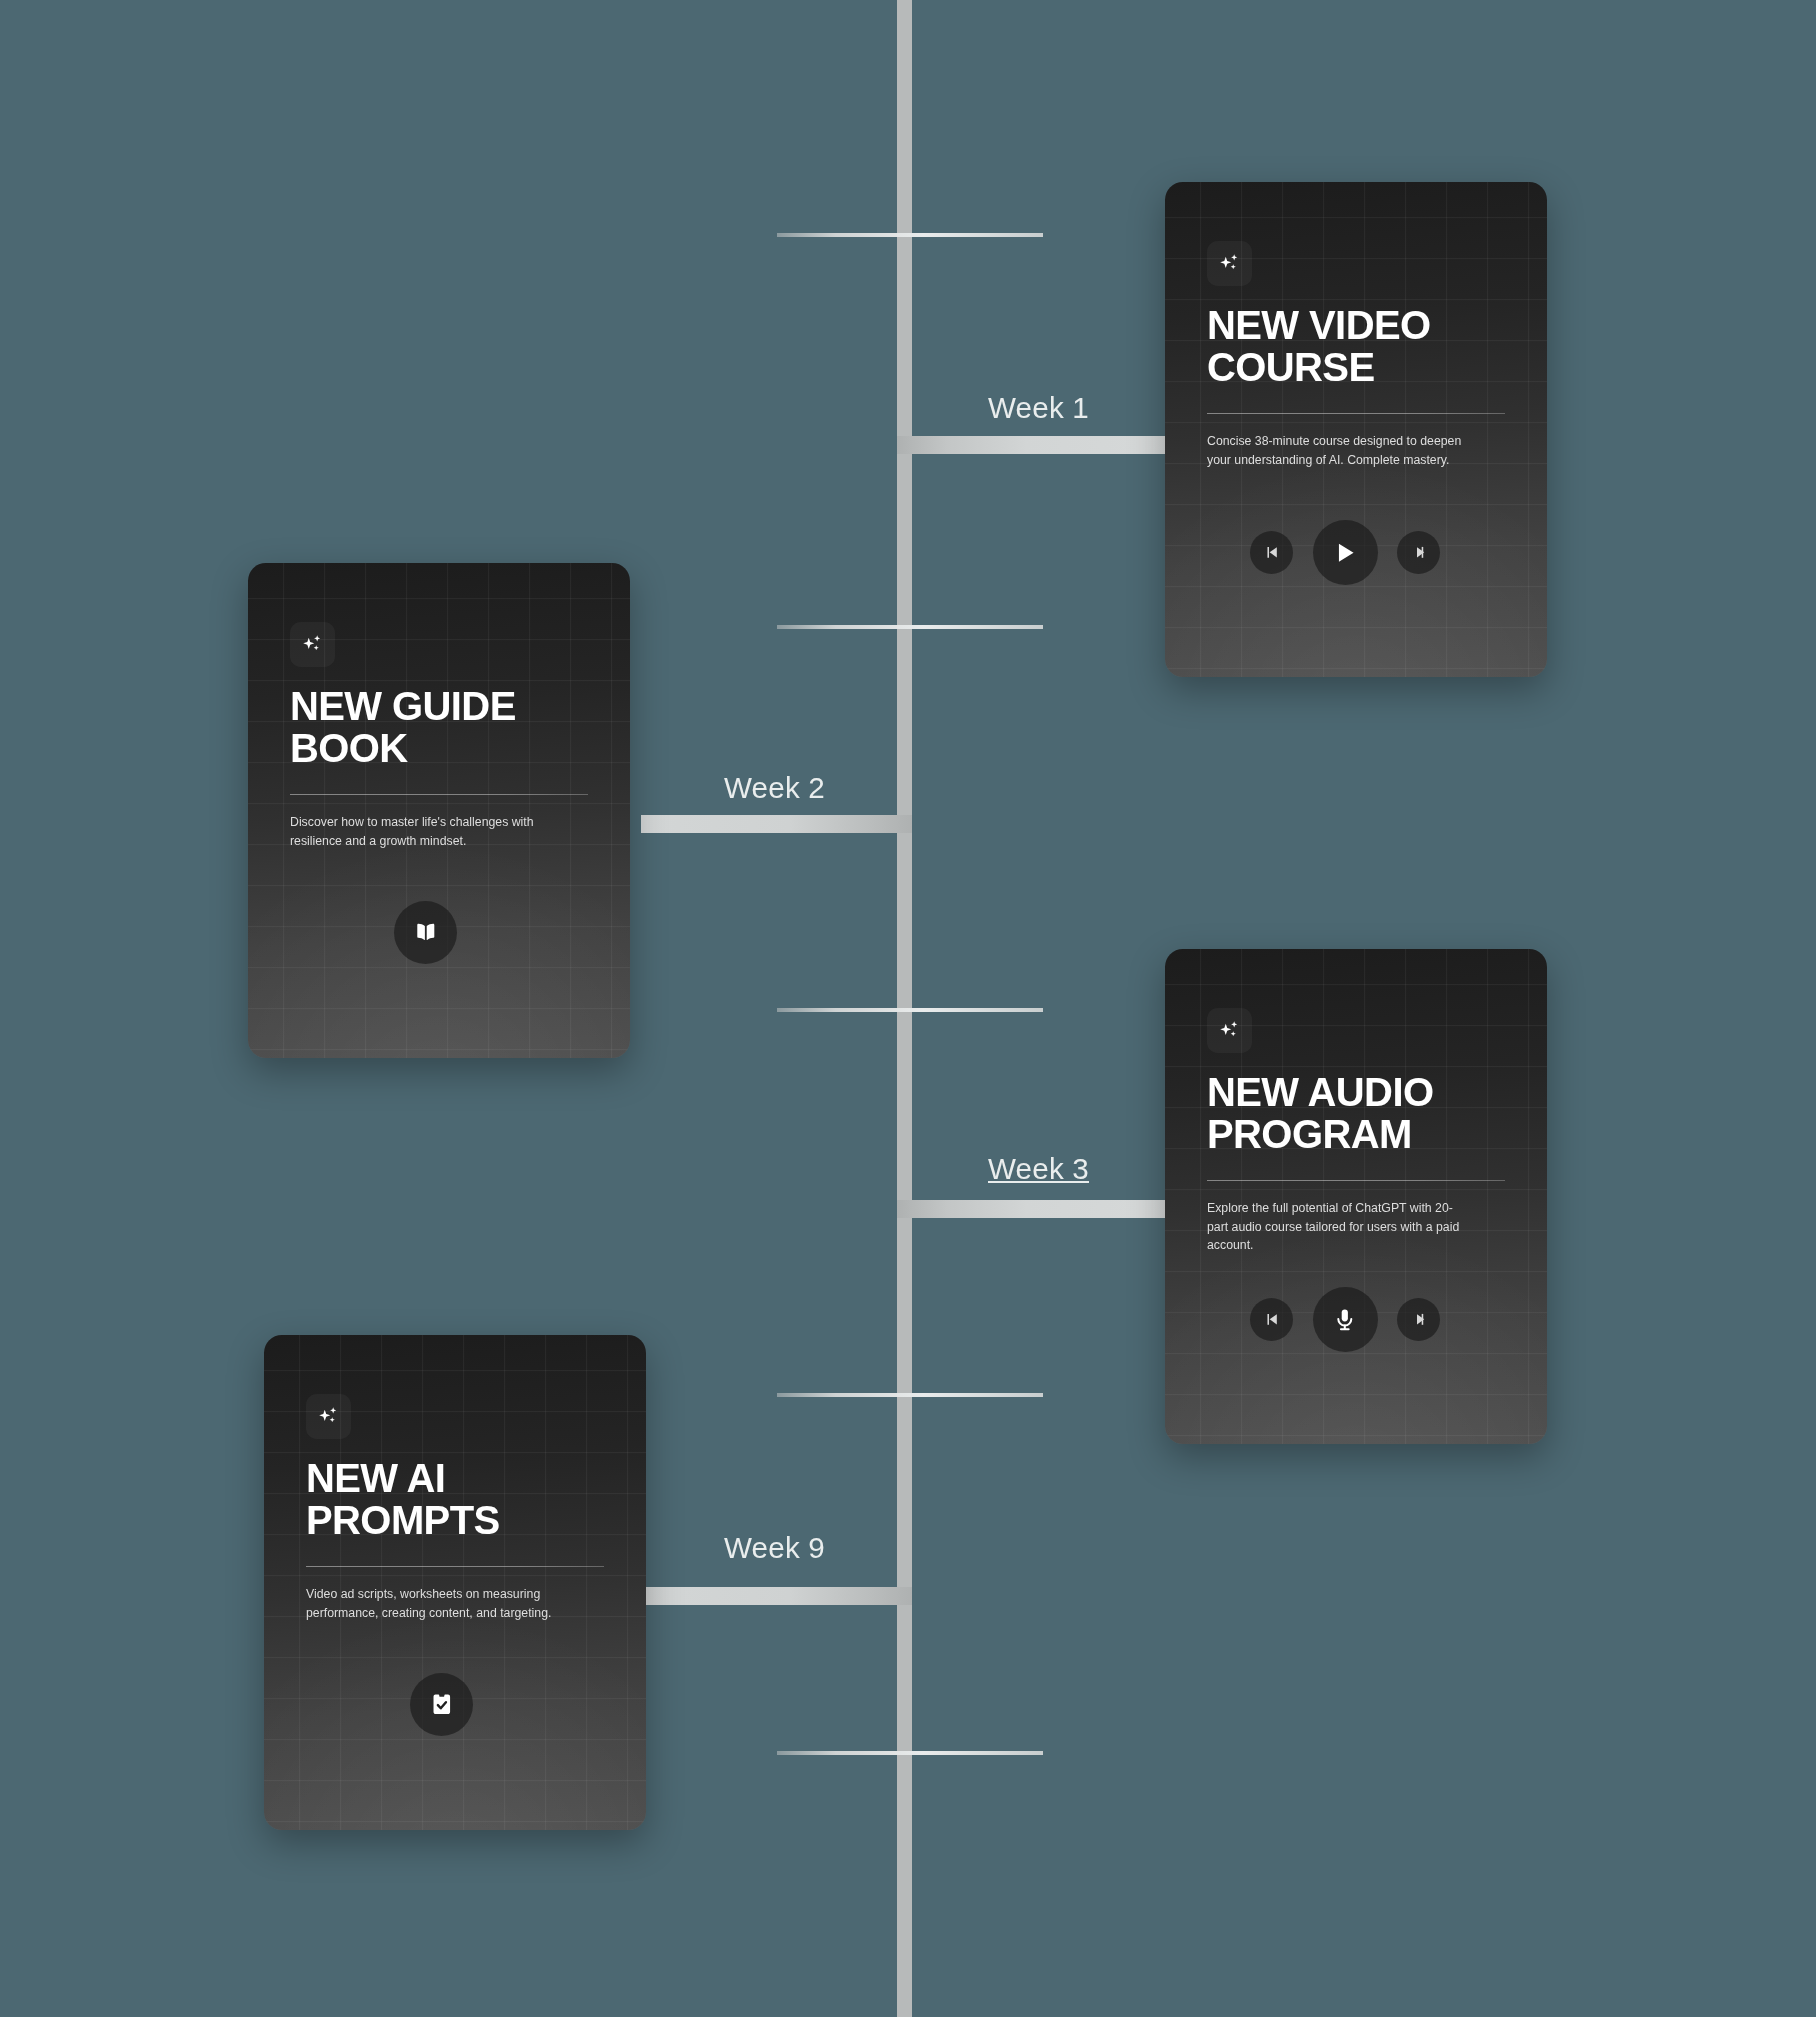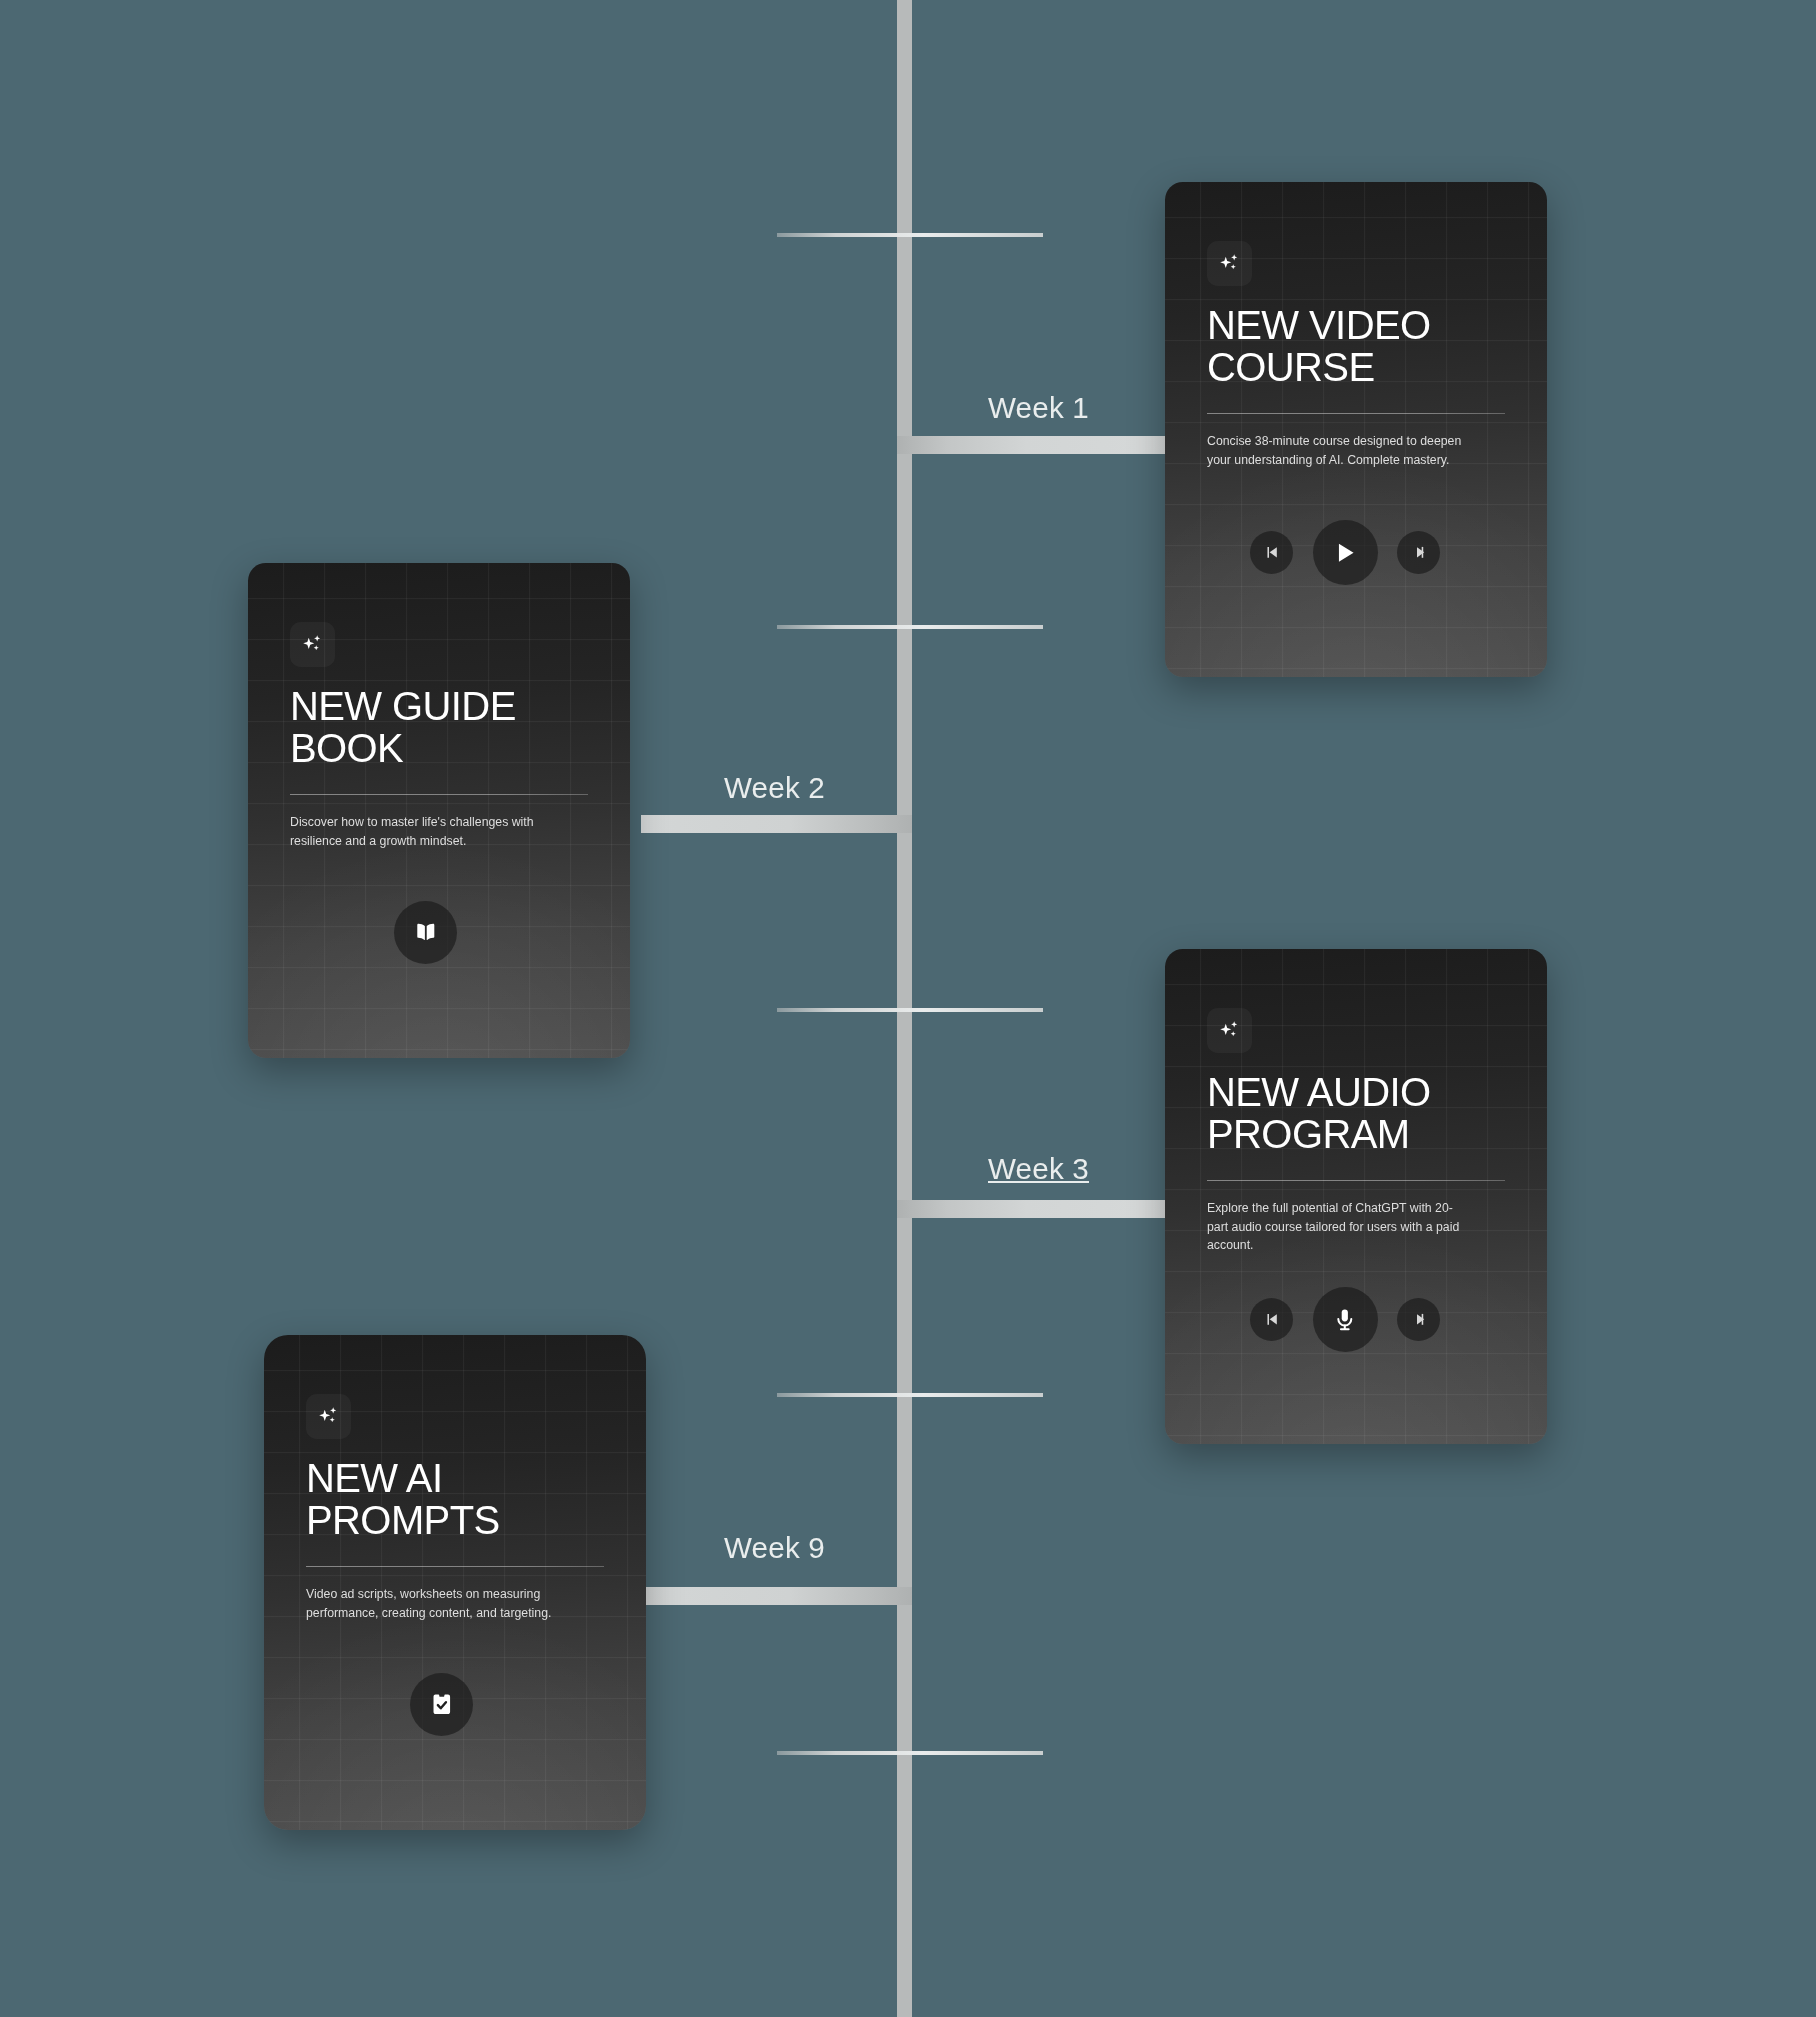--- a/index.html
+++ b/index.html
@@ -85,21 +85,21 @@
     width:45px; height:45px;
     border-radius:10.8px;
     background:rgba(255,255,255,.045);
     display:flex; align-items:center; justify-content:center;
   }
   .badge svg { width:25.6px; height:25.6px; display:block; }
 
   .card-title {
     position:absolute;
     color:#fff;
-    font-weight:normal;
+    font-weight:bold;
     letter-spacing:-0.6px;
     line-height:1.04;
     text-transform:uppercase;
   }
   .rule {
     position:absolute;
     height:1px;
     background:linear-gradient(90deg,
         rgba(255,255,255,.42) 0%,
         rgba(255,255,255,.40) 72%,
@@ -134,21 +134,21 @@
     border-radius:50%;
     background:rgba(22,22,22,.62);
     display:flex; align-items:center; justify-content:center;
   }
   .icon-circle svg { width:27.6px; height:27.6px; }
 
   
   #card-week1 { left:1165px; top:182px;  width:382px; height:495px; }
   #card-week2 { left:248px;  top:563px;  width:382px; height:495px; }
   #card-week3 { left:1165px; top:949px;  width:382px; height:495px; }
-  #card-week4 { left:264px;  top:1335px; width:382px; height:495px;border-radius:24px; }
+  #card-week4 { left:264px;  top:1335px; width:382px; height:495px; }
 
   .card .badge      { left:42px; top:59px; }
   .card .card-title { left:42px; top:123px; width:315px; font-size:40px; }
   .card .rule       { left:42px; width:298px; }
   .card .card-desc  { left:42px; width:264px; }
 </style>
 </head>
 <body style="background: rgb(76, 104, 114);">
 
 <div id="spine" style="background: rgb(183, 186, 186);"></div>

